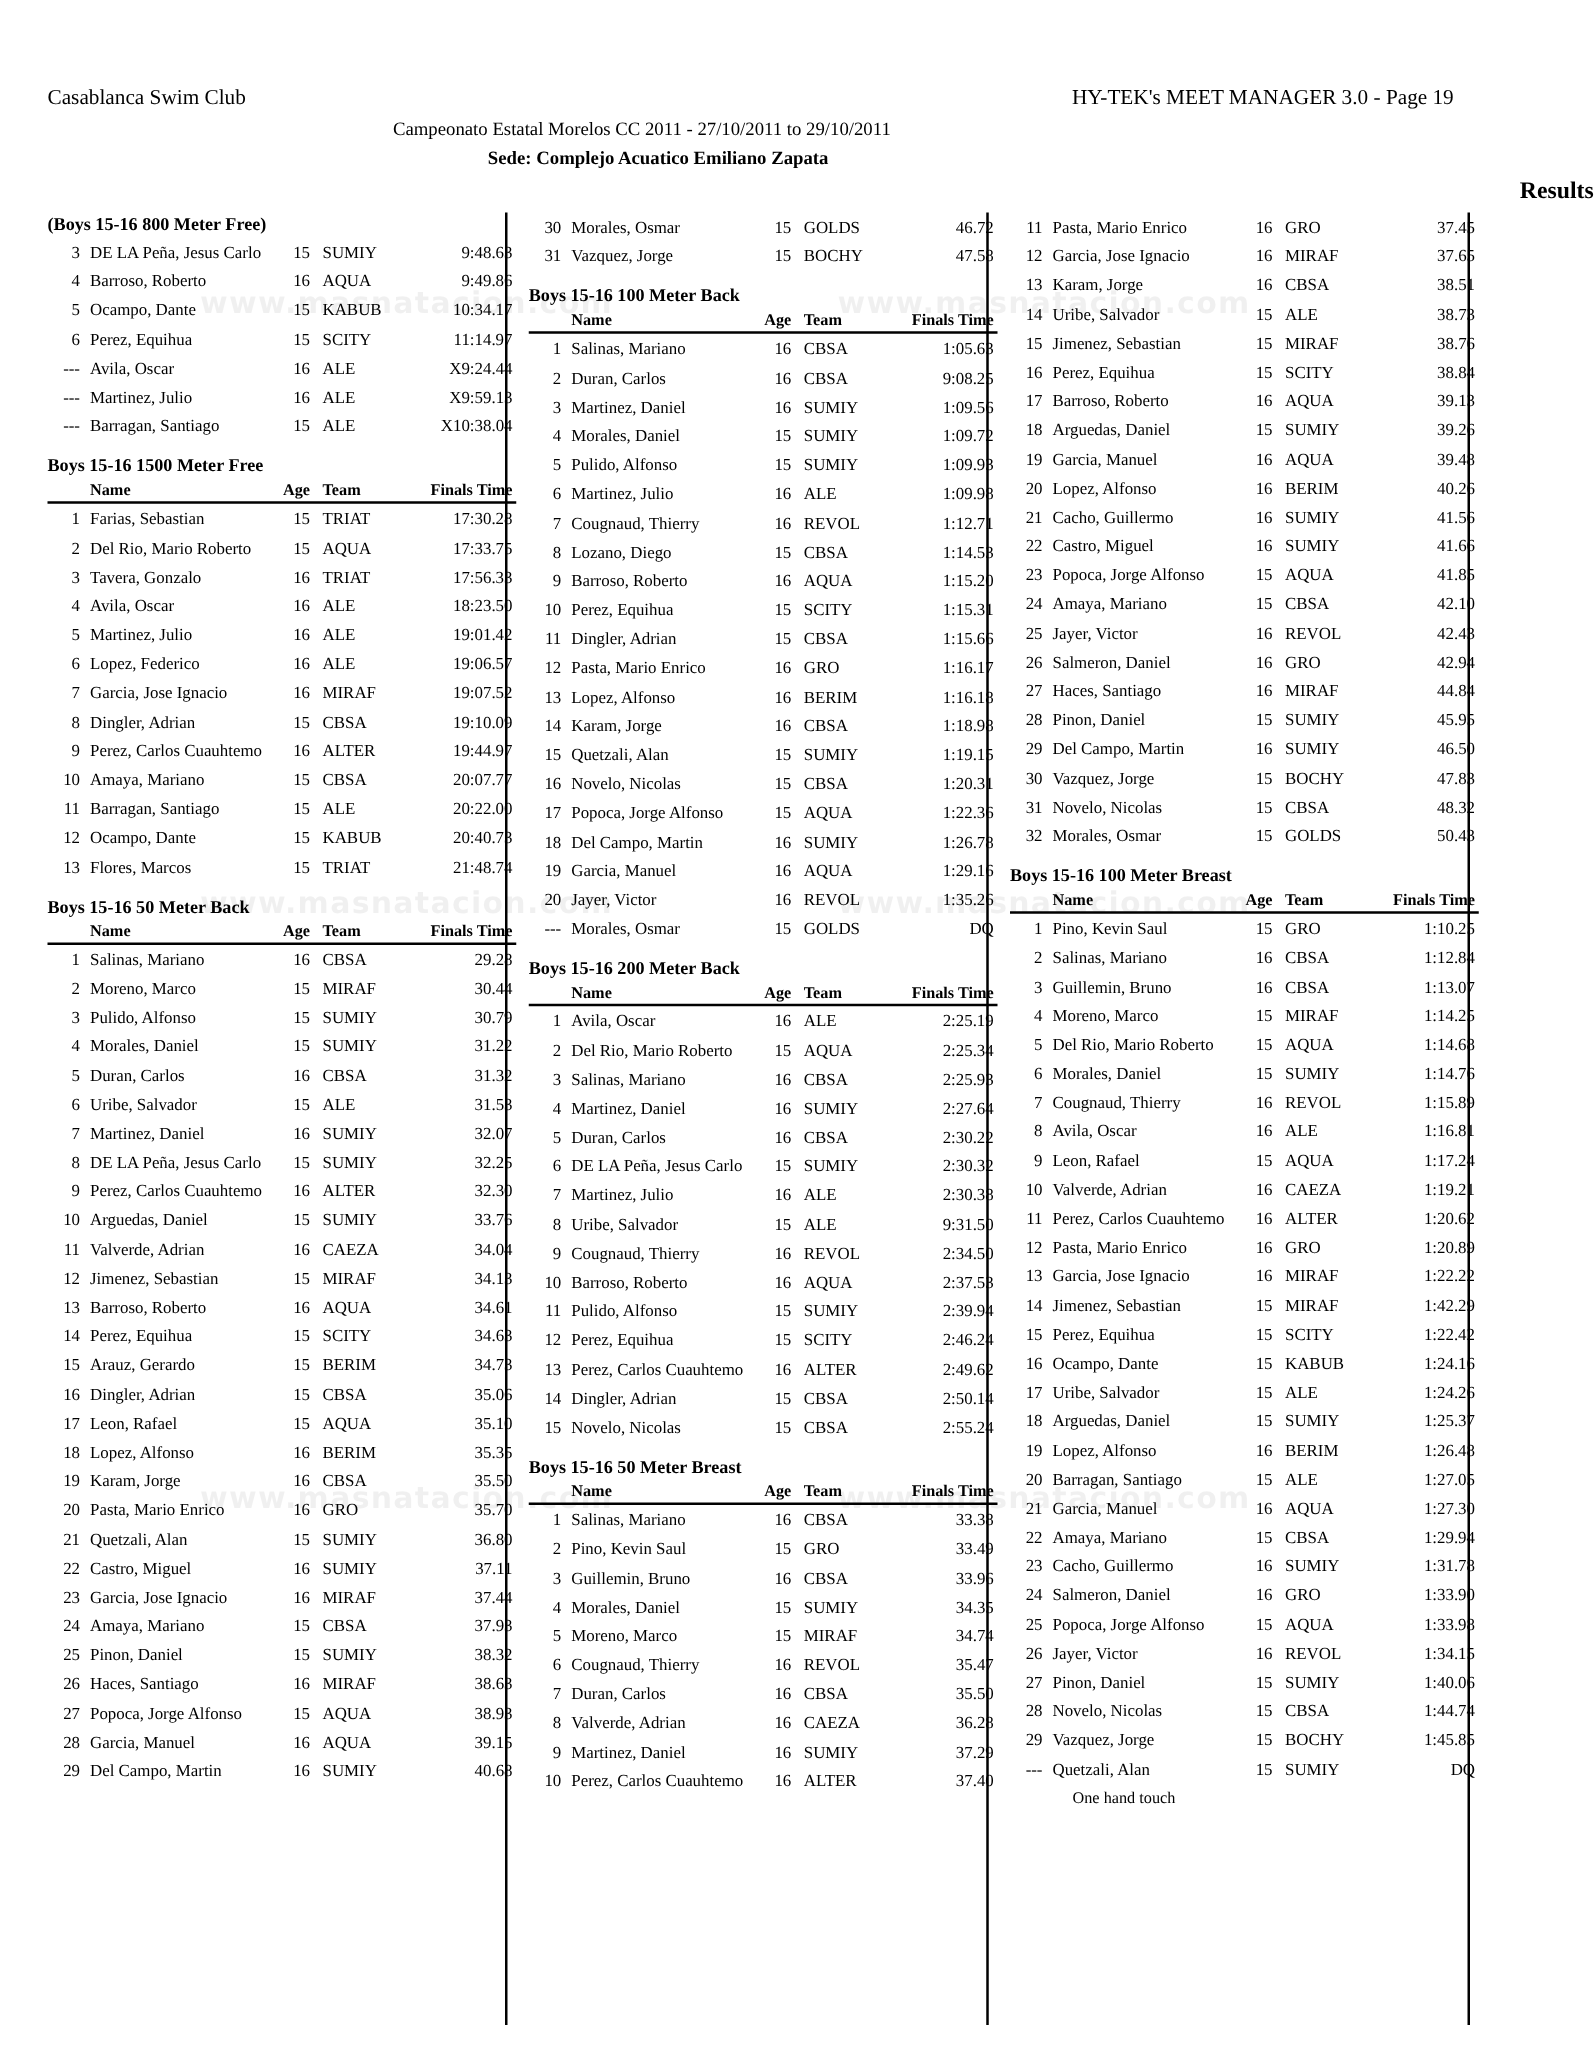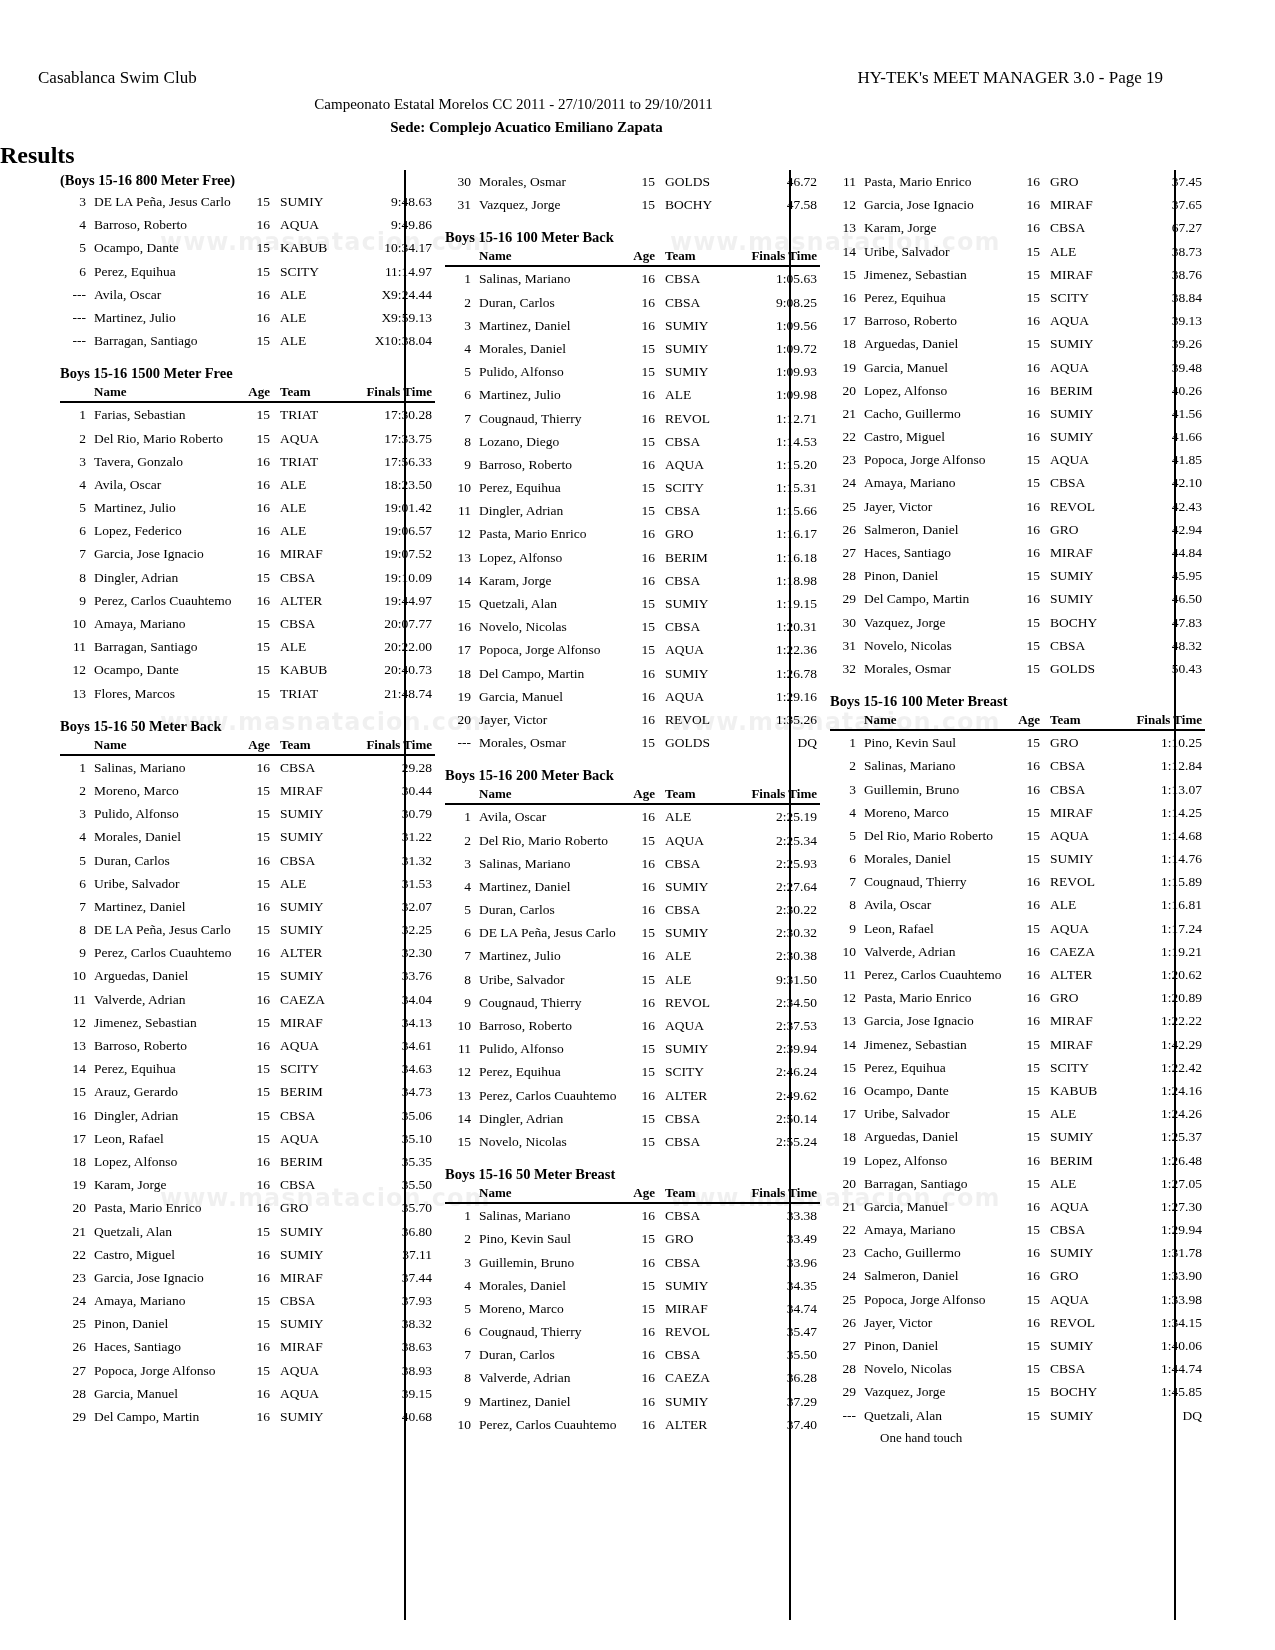--- a/index.html
+++ b/index.html
@@ -2,23 +2,23 @@
 <html><head>
 <meta charset="utf-8">
 <style>
   html, body { margin: 0; padding: 0; background: #ffffff; }
   body { width: 1275px; height: 1650px; position: relative; overflow: hidden;
          font-family: "Liberation Serif", "DejaVu Serif", serif; color: #000; }
   .hdr-left { position: absolute; left: 38px; top: 68px; font-size: 17px; }
   .hdr-right { position: absolute; right: 112px; top: 68px; font-size: 17px; }
   .title1 { position: absolute; left: 0; width: 1027px; top: 96px; text-align: center; font-size: 15px; font-weight: normal; }
   .title2 { position: absolute; left: 0; width: 1053px; top: 119px; text-align: center; font-size: 15px; font-weight: bold; }
-  .title3 { position: absolute; left: 0; width: 1275px; top: 142px; text-align: left; font-size: 24px; font-weight: bold; }
+  .title3 { position: absolute; left: 0; width: 1275px; top: 142px; text-align: right; font-size: 19px; font-weight: bold; }
   .vline { position: absolute; width: 2px; background: #000; top: 170px; height: 1450px; }
-  .col { position: absolute; top: 170px; width: 375px; margin-left: 22px; }
+  .col { position: absolute; top: 170px; width: 375px; }
   .col1 { left: 38px; }
   .col2 { left: 423px; }
   .col3 { left: 808px; }
   .event { margin-bottom: 11px; }
   .event-title { font-size: 14.5px; font-weight: bold; height: 20px; line-height: 20px; }
   .thead { display: flex; font-size: 13px; font-weight: bold; height: 18px; line-height: 18px; border-bottom: 2px solid #000; }
   .row { display: flex; font-size: 13.5px; height: 23.2px; line-height: 23.2px; white-space: nowrap; }
   .c-place { width: 26px; text-align: right; }
   .c-name { width: 148px; padding-left: 8px; overflow: hidden; }
   .c-age { width: 28px; text-align: right; }
@@ -800,21 +800,21 @@
         <span class="c-name">Garcia, Jose Ignacio</span>
         <span class="c-age">16</span>
         <span class="c-team">MIRAF</span>
         <span class="c-time">37.65</span>
       </div>
       <div class="row">
         <span class="c-place">13</span>
         <span class="c-name">Karam, Jorge</span>
         <span class="c-age">16</span>
         <span class="c-team">CBSA</span>
-        <span class="c-time">67.27</span>
+        <span class="c-time">38.51</span>
       </div>
       <div class="row">
         <span class="c-place">14</span>
         <span class="c-name">Uribe, Salvador</span>
         <span class="c-age">15</span>
         <span class="c-team">ALE</span>
         <span class="c-time">38.73</span>
       </div>
       <div class="row">
         <span class="c-place">15</span>

